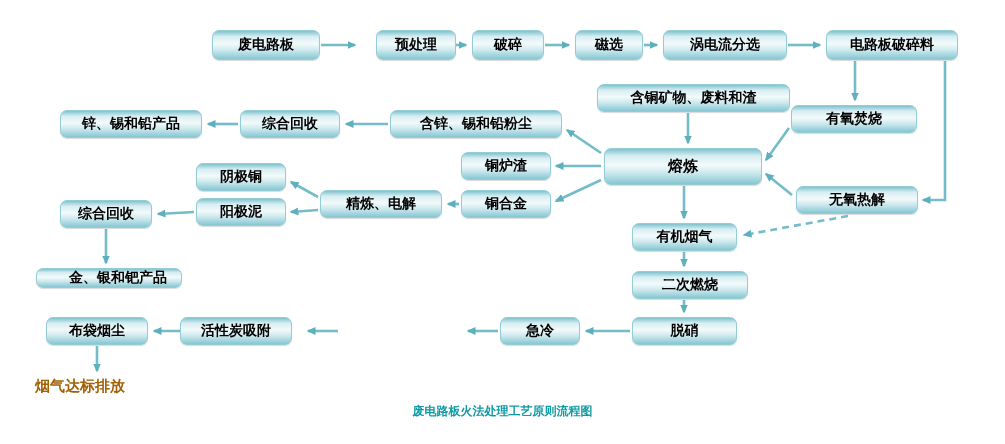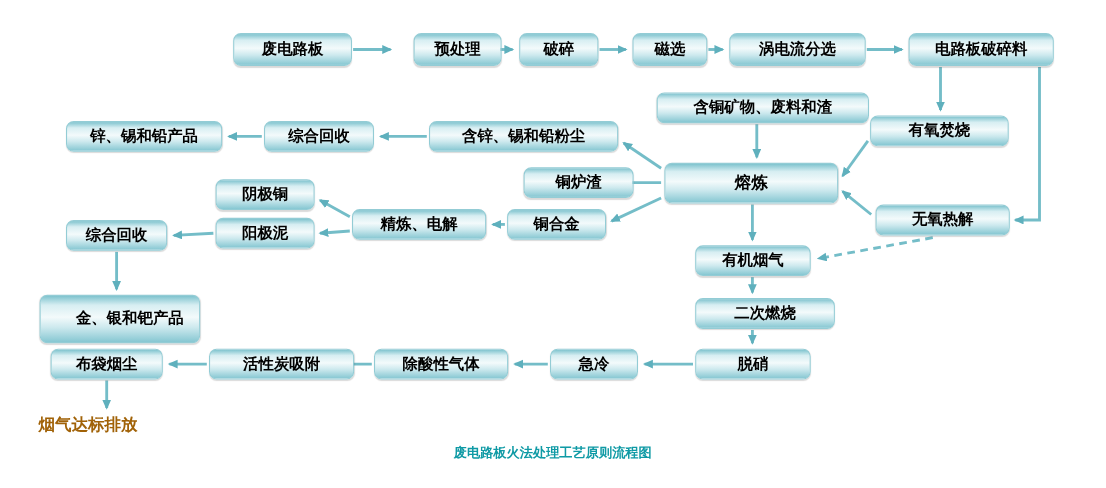--- a/index.html
+++ b/index.html
@@ -110,38 +110,37 @@
   <div class="node" style="left:663px;top:30px;width:124px;height:30px;">涡电流分选</div>
   <div class="node" style="left:826px;top:30px;width:132px;height:30px;">电路板破碎料</div>
 
   <div class="node" style="left:597px;top:84px;width:193px;height:28px;">含铜矿物、废料和渣</div>
 
   <div class="node" style="left:60px;top:110px;width:142px;height:28px;">锌、锡和铅产品</div>
   <div class="node" style="left:240px;top:110px;width:100px;height:28px;">综合回收</div>
   <div class="node" style="left:390px;top:110px;width:172px;height:28px;">含锌、锡和铅粉尘</div>
   <div class="node" style="left:791px;top:105px;width:126px;height:28px;">有氧焚烧</div>
 
-  <div class="node" style="left:476px;top:152px;width:100px;height:28px;">铜炉渣</div>
+  <div class="node" style="left:461px;top:152px;width:90px;height:28px;">铜炉渣</div>
   <div class="node big" style="left:604px;top:148px;width:158px;height:37px;">熔炼</div>
   <div class="node" style="left:196px;top:163px;width:90px;height:28px;">阴极铜</div>
 
   <div class="node" style="left:320px;top:190px;width:122px;height:28px;">精炼、电解</div>
   <div class="node" style="left:461px;top:190px;width:90px;height:28px;">铜合金</div>
   <div class="node" style="left:796px;top:186px;width:122px;height:28px;">无氧热解</div>
   <div class="node" style="left:196px;top:198px;width:90px;height:28px;">阳极泥</div>
   <div class="node" style="left:60px;top:200px;width:92px;height:28px;">综合回收</div>
 
   <div class="node" style="left:632px;top:223px;width:105px;height:28px;">有机烟气</div>
 
-  <div class="node" style="left:36px;top:268px;width:146px;height:44px;padding-left:18px;">金、银和钯产品</div>
-  <div class="node" style="left:632px;top:271px;width:127px;height:28px;text-align:center;">二次燃烧</div>
+  <div class="node" style="left:36px;top:268px;width:146px;height:20px;padding-left:18px;">金、银和钯产品</div>
+  <div class="node" style="left:632px;top:271px;width:116px;height:28px;text-align:center;">二次燃烧</div>
 
   <div class="node" style="left:46px;top:317px;width:102px;height:28px;">布袋烟尘</div>
-  <div class="node" style="left:190px;top:317px;width:132px;height:28px;">活性炭吸附</div>
-  <div class="node" style="left:340px;top:317px;width:122px;height:28px;">除酸性气体</div>
+  <div class="node" style="left:180px;top:317px;width:112px;height:28px;">活性炭吸附</div>
   <div class="node" style="left:500px;top:317px;width:80px;height:28px;">急冷</div>
   <div class="node" style="left:632px;top:317px;width:105px;height:28px;">脱硝</div>
 
   <div class="plain-text" style="left:35px;top:377px;">烟气达标排放</div>
 
   <div class="diagram-title">废电路板火法处理工艺原则流程图</div>
 
 </div>
 
 </body></html>

